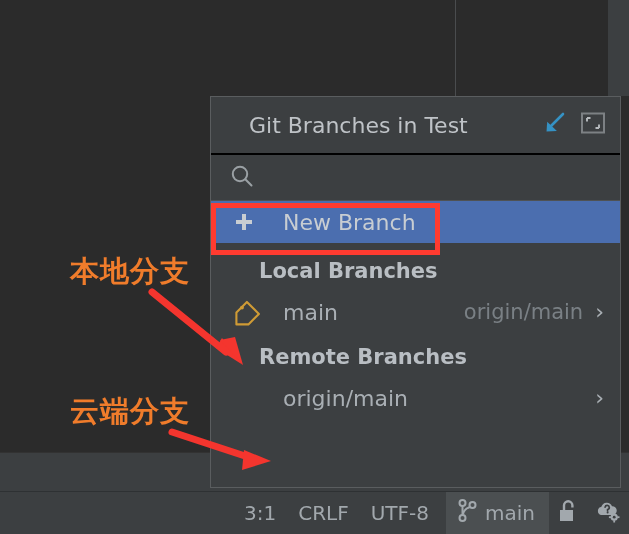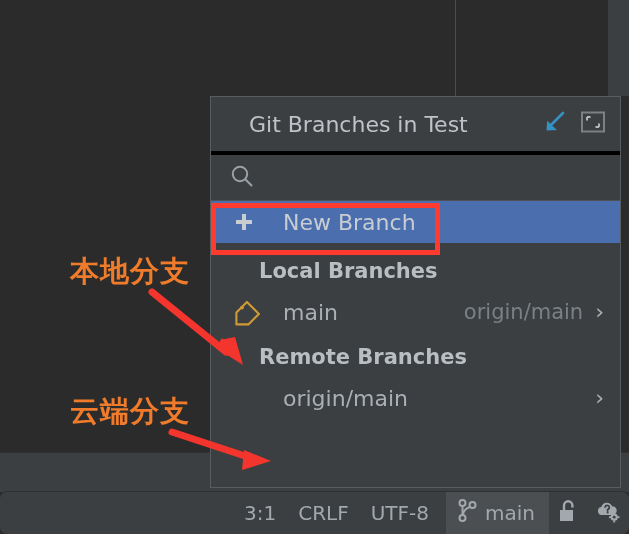--- a/index.html
+++ b/index.html
@@ -53,21 +53,20 @@
   #status-bar {
     position: absolute;
     left: 0; bottom: 0;
     width: 629px; height: 43px;
     background: #3c3f41;
     border-top: 1px solid #2e3133;
     display: flex;
     align-items: center;
     justify-content: flex-end;
     box-sizing: border-box;
-    border-radius: 7px;
   }
   .status-item {
     color: #a2a8ad;
     font-size: 20px;
     padding: 0 11px;
     height: 43px;
     display: flex;
     align-items: center;
     white-space: nowrap;
   }
@@ -93,21 +92,21 @@
     height: 392px;
     background: #3c3f41;
     border: 1px solid #5a5d5f;
     box-sizing: border-box;
     overflow: hidden;
   }
   #popup-header {
     height: 58px;
     display: flex;
     align-items: center;
-    border-bottom: 4px solid #000000;
+    border-bottom: 2px solid #000000;
     box-sizing: border-box;
     padding-left: 38px;
     padding-right: 10px;
   }
   #popup-title {
     color: #bfc3c7;
     font-size: 22px;
     flex: 1;
     white-space: nowrap;
   }

